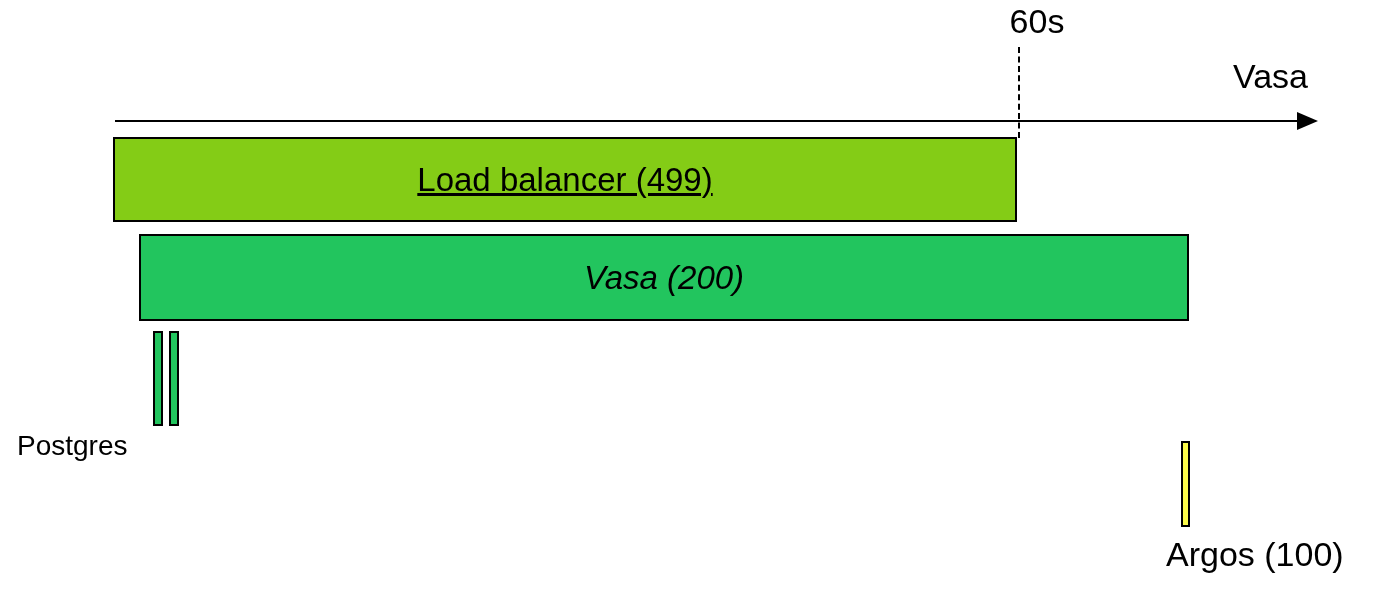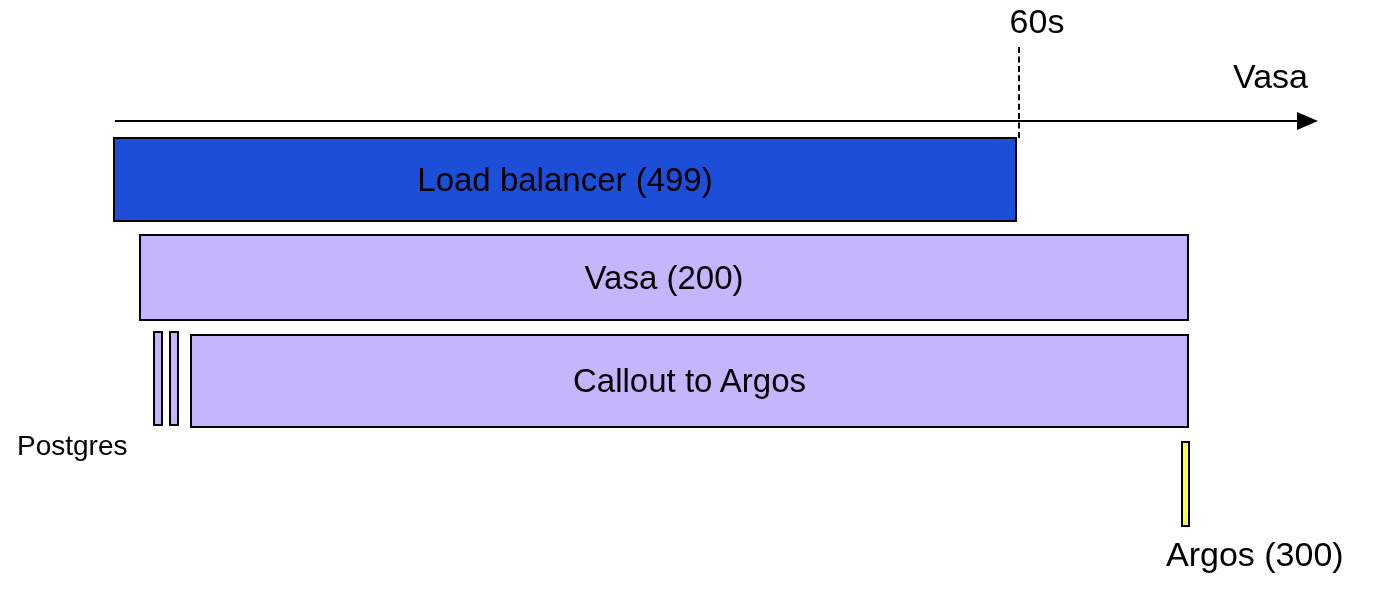--- a/index.html
+++ b/index.html
@@ -41,22 +41,22 @@
     left: 1018px; top: 47px; width: 0; height: 91px;
     border-left: 2px dashed #000000;
   }
 
   
   .bar {
     border: 2px solid #000000;
     display: flex; align-items: center; justify-content: center;
     font-size: 33px; white-space: nowrap;
   }
-  .bar-blue  { background: #1d4ed8; }
-  .bar-green { background: #c4b5fd; }
+  .bar-blue  { background: #84cc16; text-decoration: underline; }
+  .bar-green { background: #22c55e; font-style: italic; }
   .bar-yellow{ background: #fcfc4b; }
 
   .bar-load-balancer { left: 113px; top: 137px; width: 904px;  height: 85px; }
   .bar-vasa          { left: 139px; top: 234px; width: 1050px; height: 87px; }
   .bar-postgres-1    { left: 153px; top: 331px; width: 10px;   height: 95px; }
   .bar-postgres-2    { left: 169px; top: 331px; width: 10px;   height: 95px; }
   .bar-callout       { left: 190px; top: 334px; width: 999px;  height: 94px; }
   .bar-argos         { left: 1181px; top: 441px; width: 9px;   height: 86px; }
 
   .postgres-label {
@@ -87,23 +87,20 @@
     <span>Load balancer (499)</span>
   </div>
 
   <div class="abs bar bar-green bar-vasa">
     <span>Vasa (200)</span>
   </div>
 
   <div class="abs bar bar-green bar-postgres-1"></div>
   <div class="abs bar bar-green bar-postgres-2"></div>
 
-  <div class="abs bar bar-green bar-callout">
-    <span>Callout to Argos</span>
-  </div>
 
   <div class="abs postgres-label">Postgres</div>
 
   <div class="abs bar bar-yellow bar-argos"></div>
 
-  <div class="abs argos-label">Argos (300)</div>
+  <div class="abs argos-label">Argos (100)</div>
 
 </div>
 
 </body></html>

